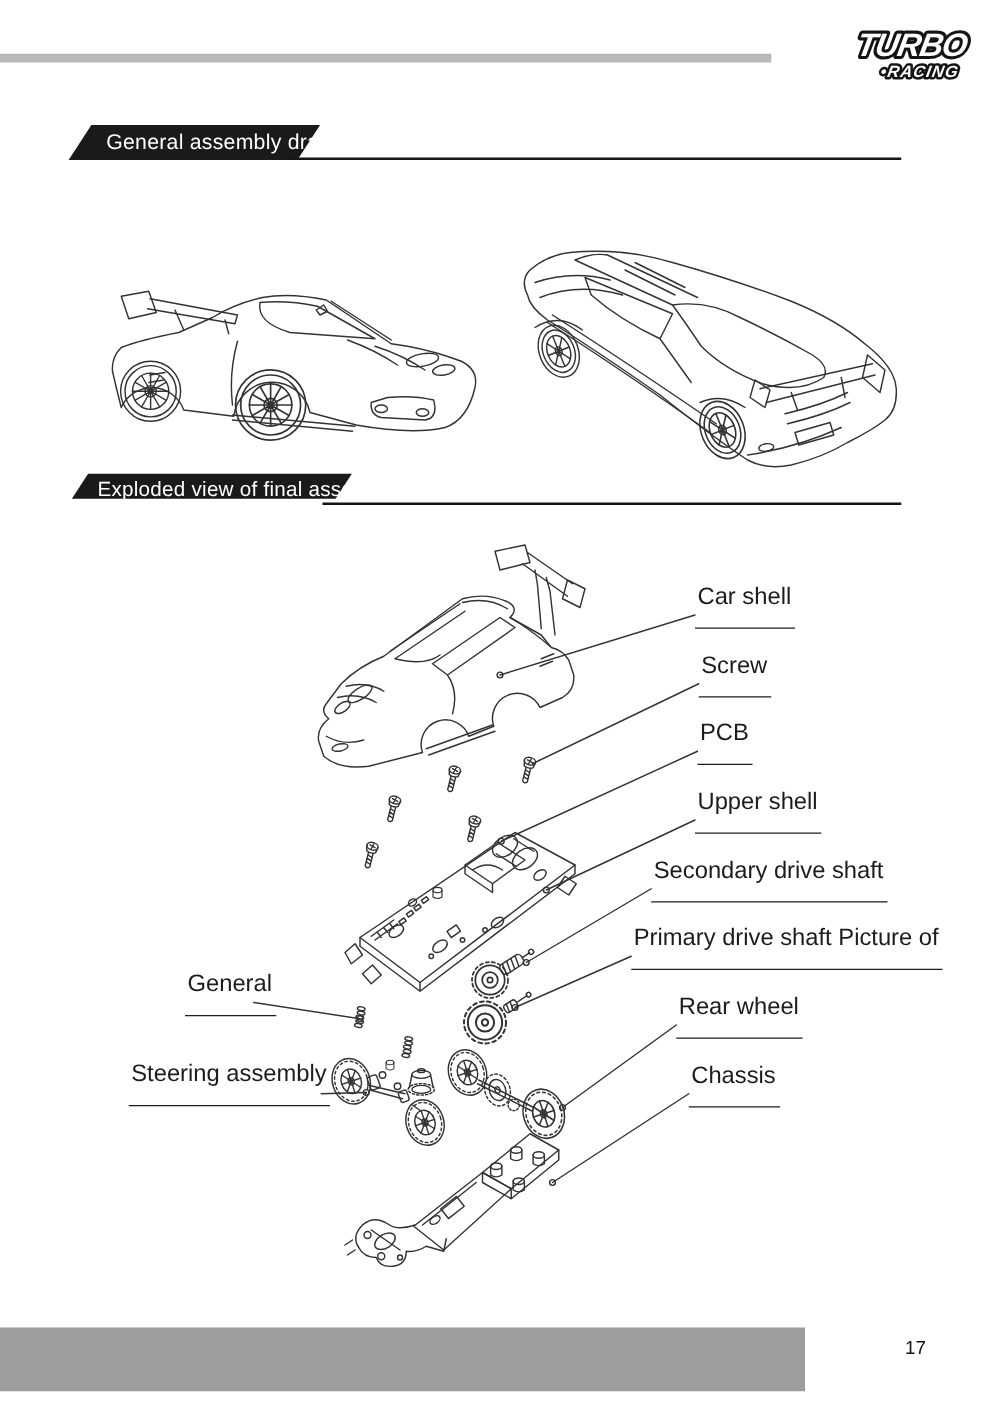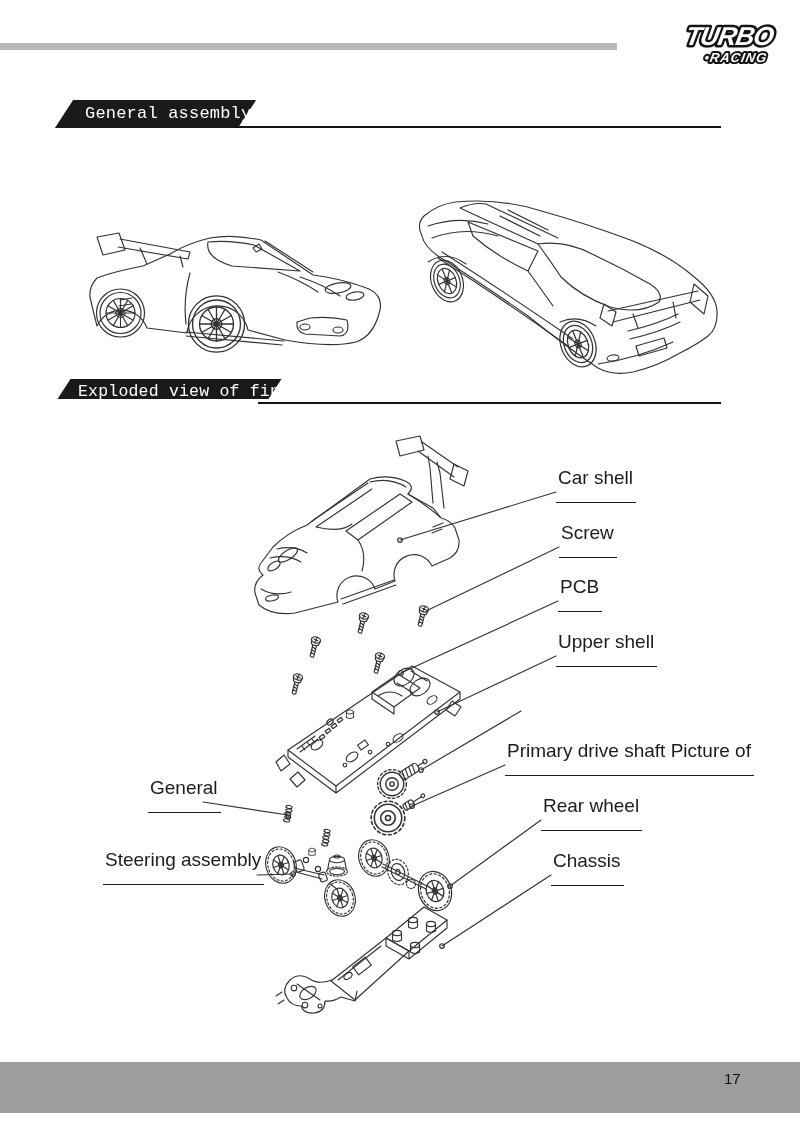--- a/index.html
+++ b/index.html
@@ -4,38 +4,38 @@
 <style>
   html,body{margin:0;padding:0;background:#e8e8e8;}
   .page{position:relative;width:800px;height:1121px;background:#ffffff;overflow:hidden;
         font-family:"Liberation Sans",sans-serif;color:#1c1c1c;}
   .top-bar{position:absolute;left:0;top:43px;width:617px;height:7px;background:#b9b9b9;}
   .logo{position:absolute;left:628px;top:20px;width:150px;height:48px;}
   .logo text{font-family:"Liberation Sans",sans-serif;font-style:italic;font-weight:bold;
              fill:#ffffff;stroke:#141414;paint-order:stroke;stroke-linejoin:round;}
   .logo .t1{font-size:26px;stroke-width:5px;letter-spacing:-1px;}
   .logo .t2{font-size:13px;stroke-width:4px;letter-spacing:1px;}
-  .banner{position:absolute;height:28px;font-family:Liberation Mono, monospace;}
+  .banner{position:absolute;height:28px;}
   .banner .bg{position:absolute;left:0;top:0;width:100%;height:100%;background:#1a1a1a;
               transform:skewX(-33deg);}
   .banner .txt{position:relative;color:#ffffff;font-size:17px;line-height:28px;
                letter-spacing:.2px;white-space:nowrap;}
   .banner1{left:64px;top:100px;width:183px;}
   .banner1 .txt{padding-left:21px;}
   .banner2{left:64px;top:379px;width:211px;height:20px;}
   .banner2 .txt{line-height:26px;font-size:16.5px;padding-left:14px;}
   .rule{position:absolute;height:2px;background:#151515;}
   .rule1{left:232px;top:126px;width:489px;}
   .rule2{left:258px;top:402px;width:463px;}
   .art{position:absolute;}
   .art path,.art line,.art ellipse,.art circle,.art rect,.art polyline
       {stroke:#333;stroke-width:1.15;fill:none;stroke-linecap:round;stroke-linejoin:round;}
   .lbl{position:absolute;font-size:19px;line-height:24px;white-space:nowrap;
        border-bottom:1.5px solid #1c1c1c;padding:0 3px 12px 2px;color:#1c1c1c;}
-  .footer{position:absolute;left:0;top:1062px;width:800px;height:51px;background:#9d9d9d;}
+  .footer{position:absolute;left:0;top:1062px;width:644px;height:51px;background:#9d9d9d;}
   .pagenum{position:absolute;left:724px;top:8px;font-size:15px;color:#111;}
 </style>
 </head>
 <body>
 
 <div class="page">
 
   <div class="top-bar"></div>
 
   <svg class="logo" viewBox="0 0 150 48">
@@ -291,20 +291,21 @@
           <circle cx="288" cy="815" r="2.3"></circle>
         <circle cx="293" cy="874" r="2.3"></circle>
       </g>
     </g>
   </svg>
 
   <div class="lbl" style="left:556px;top:466px">Car shell</div>
   <div class="lbl" style="left:559px;top:521px">Screw</div>
   <div class="lbl" style="left:558px;top:575px">PCB</div>
   <div class="lbl" style="left:556px;top:630px">Upper shell</div>
+  <div class="lbl" style="left:521px;top:685px">Secondary drive shaft</div>
   <div class="lbl" style="left:505px;top:739px">Primary drive shaft Picture of</div>
   <div class="lbl" style="left:541px;top:794px">Rear wheel</div>
   <div class="lbl" style="left:551px;top:849px">Chassis</div>
   <div class="lbl" style="left:148px;top:776px">General</div>
   <div class="lbl" style="left:103px;top:848px">Steering assembly</div>
 
   <div class="footer">
     <div class="pagenum">17</div>
   </div>
 

